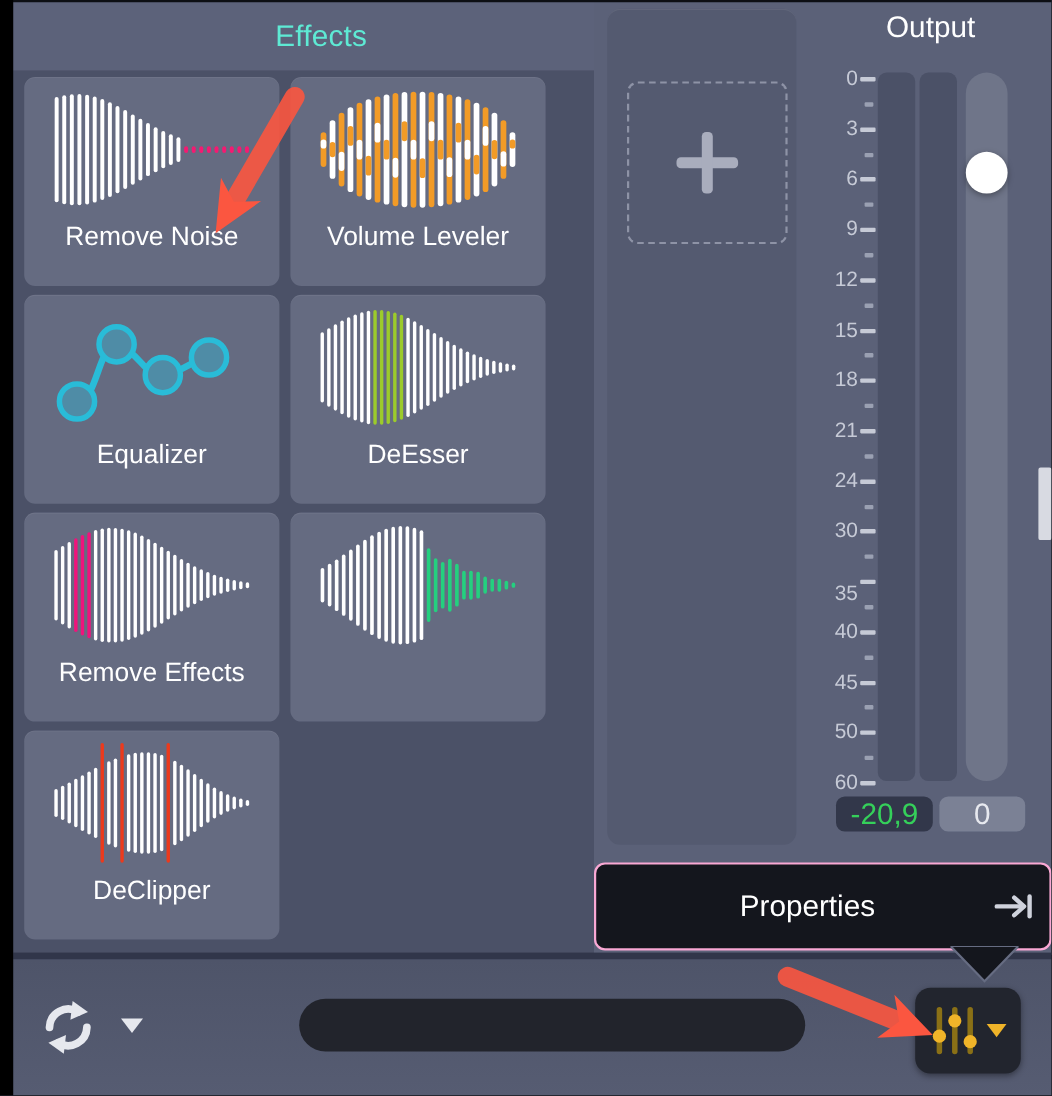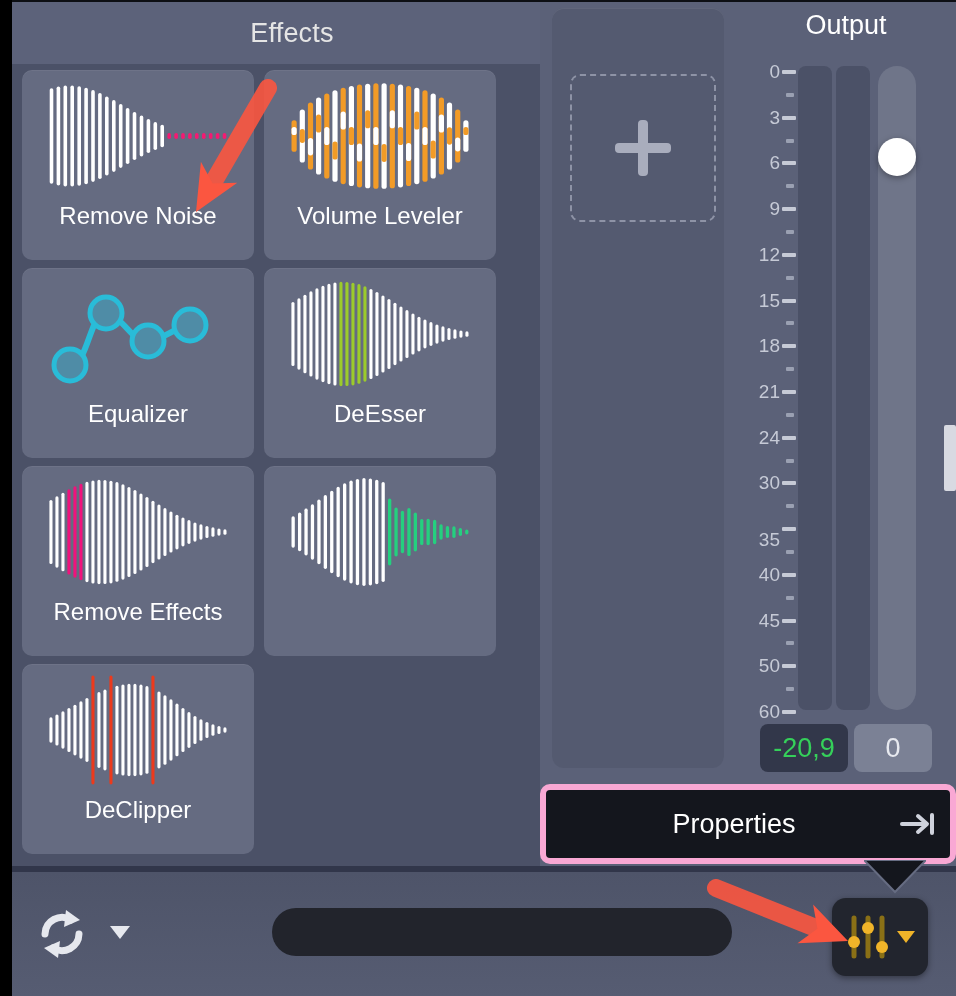--- a/index.html
+++ b/index.html
@@ -31,21 +31,21 @@
     position: absolute; left: 12px; top: 2px;
     width: 528px; height: 866px;
     background: #4b5167;
   }
   .effects-header {
     position: absolute; left: 0; top: 0; width: 528px; height: 62px;
     background: #5c627a;
     display: flex; align-items: center; justify-content: center;
   }
   .effects-header-title {
-    font-size: 27px; color: #e5e5e5; letter-spacing: .2px; margin-left: 32px;
+    font-size: 27px; color: #5eead4; letter-spacing: .2px; margin-left: 32px;
   }
   .effects-grid {
     position: absolute; left: 0; top: 62px; width: 528px; height: 804px;
     padding: 6px 10px 0 10px;
     display: flex; flex-wrap: wrap; align-content: flex-start;
     gap: 8px 10px;
   }
   .tile {
     width: 232px; height: 190px;
     background: #656b81;
@@ -149,40 +149,40 @@
   .fader-knob {
     position: absolute; left: 142px; width: 38px; height: 38px;
     background: #ffffff; border-radius: 50%;
     box-shadow: 0 2px 6px rgba(0,0,0,.35);
   }
 
   .value-row {
     position: absolute; left: 196px; top: 722px; width: 220px; height: 48px;
   }
   .val-box {
-    position: absolute; top: 0; height: 48px;
+    position: absolute; top: 0; height: 32px;
     border-radius: 8px;
     display: flex; align-items: center; justify-content: center;
     font-size: 27px;
   }
   .val-box.meter-val {
     left: 24px; width: 88px;
     background: #32374a; color: #35d05a;
   }
   .val-box.gain-val {
     left: 118px; width: 78px;
     background: #7b8195; color: #e7e9ef;
   }
 
   
   .popover {
     position: absolute; left: 540px; top: 784px;
     width: 416px; height: 80px;
     background: #14161d;
-    border: 6px solid #f9a8d4;
+    border: 2px solid #f9a8d4;
     border-radius: 10px;
     z-index: 30;
     display: flex; align-items: center;
   }
   .popover-title {
     flex: 1; text-align: center; font-size: 27px; color: #ffffff;
     padding-left: 36px;
   }
   .popover-icon {
     width: 64px; display: flex; align-items: center; justify-content: center;

